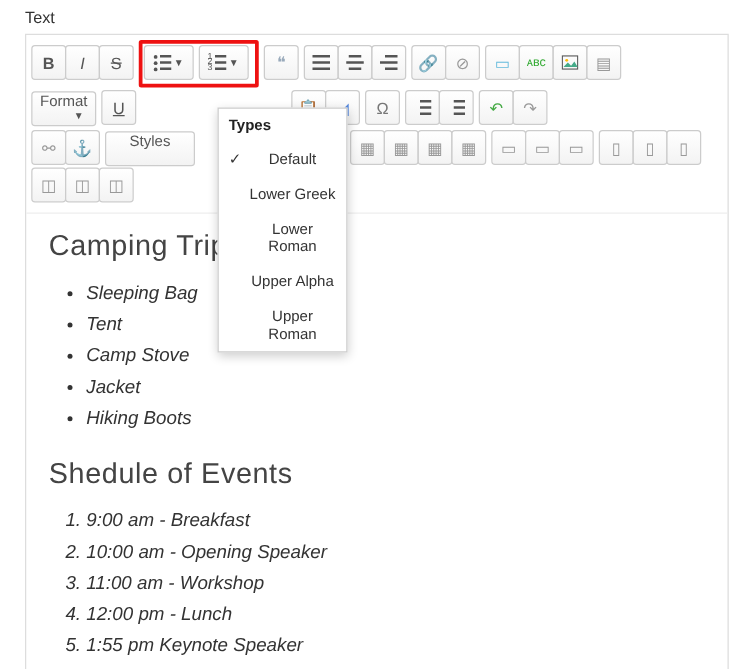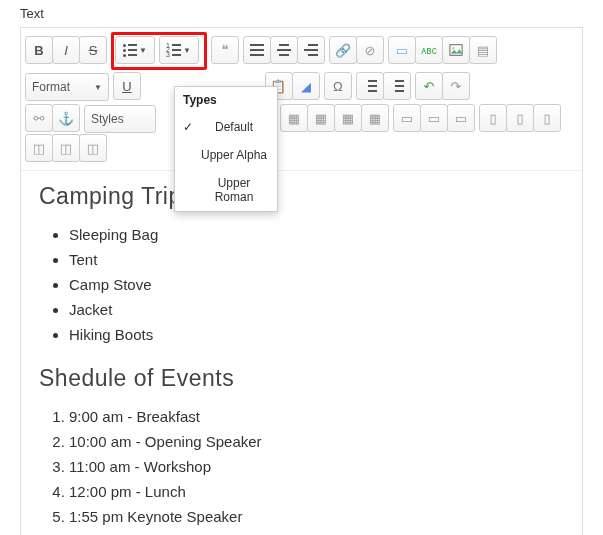--- a/index.html
+++ b/index.html
@@ -59,38 +59,39 @@
     border: 1px solid #ccc;
     background: linear-gradient(#fff,#f3f3f3);
     display: inline-flex;
     align-items: center;
     padding: 0 6px;
     font-size: 12px;
     color: #555;
     border-radius: 3px;
     margin-right: 4px;
     cursor: pointer;
+    flex-direction: column;
   }
   .combo .arrow { font-size: 8px; margin-left: 24px; color: #555; }
   .content {
     padding: 8px 18px 18px 18px;
     font-family: "Trebuchet MS", "Segoe UI", sans-serif;
     color: #333;
     font-size: 15px;
     position: relative;
   }
   .content h2 {
     font-weight: normal;
     font-size: 23px;
     margin: 4px 0 12px 0;
     color: #444;
     letter-spacing: 0.5px;
   }
   .content ul, .content ol { margin: 6px 0 18px 0; padding-left: 30px; }
-  .content li { padding: 4px 0; }
+  .content li { padding: 4px 0; font-style: italic; }
   .dropdown {
     position: absolute;
     top: 58px; left: 153px;
     width: 104px;
     background: #fff;
     border: 1px solid #ccc;
     box-shadow: 0 3px 8px rgba(0,0,0,0.2);
     z-index: 100;
     font-size: 12px;
   }
@@ -130,20 +131,22 @@
 <body>
 
 <div class="wrap">
   <div class="sec-label">Text</div>
 
   <div class="editor" style="position:relative;">
 
     <div class="dropdown">
       <div class="dd-title">Types</div>
       <div class="dd-item checked">Default</div>
+      <div class="dd-item">Lower Greek</div>
+      <div class="dd-item">Lower Roman</div>
       <div class="dd-item">Upper Alpha</div>
       <div class="dd-item">Upper Roman</div>
     </div>
 
     <div class="toolbar">
 
       <div class="toolbar-row">
         <div class="group">
           <div class="btn">
               <b>B</b>

